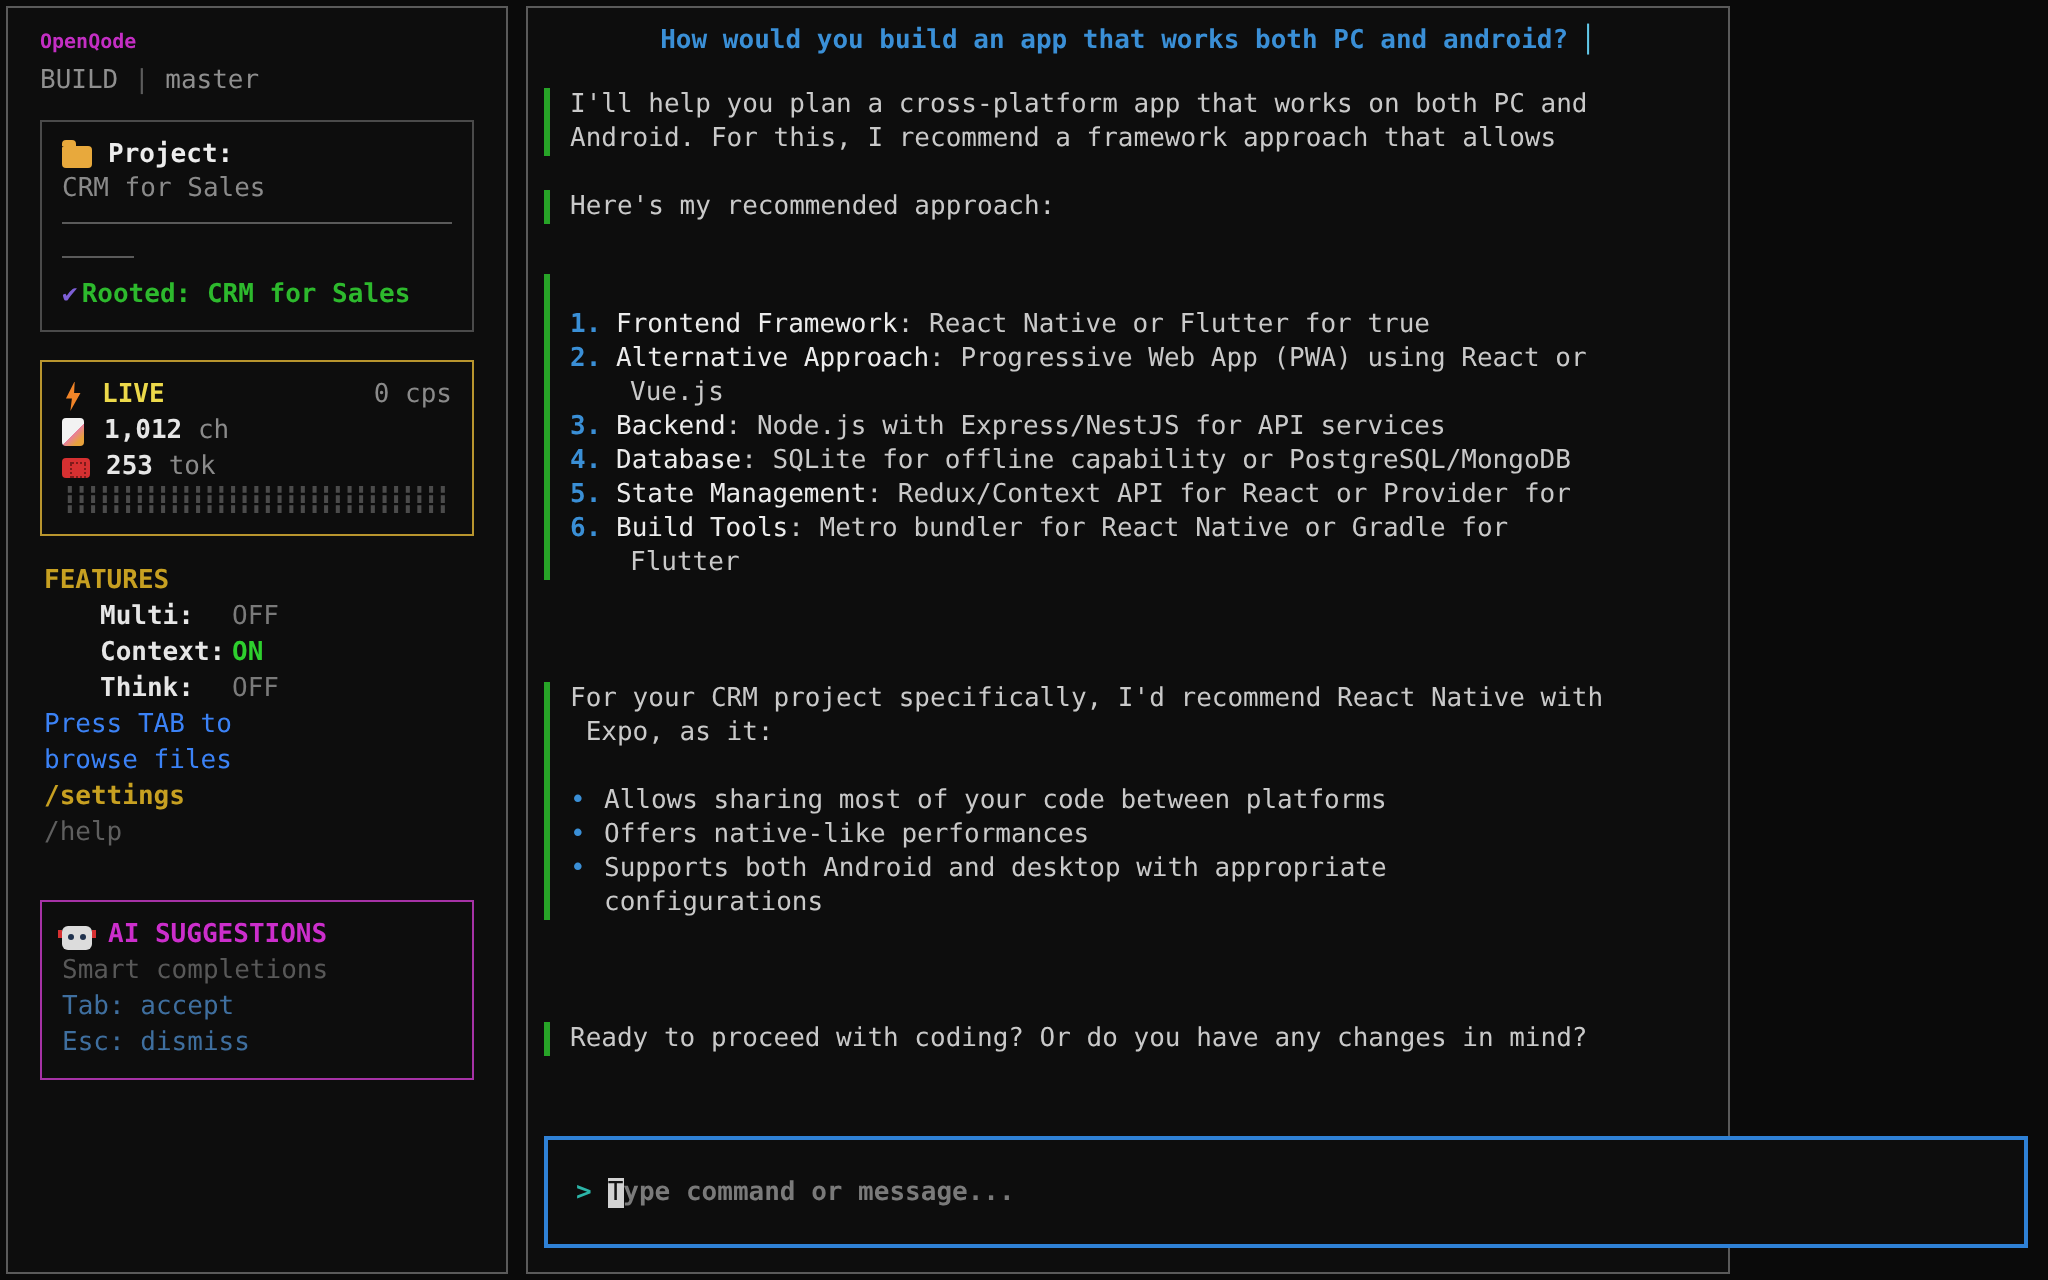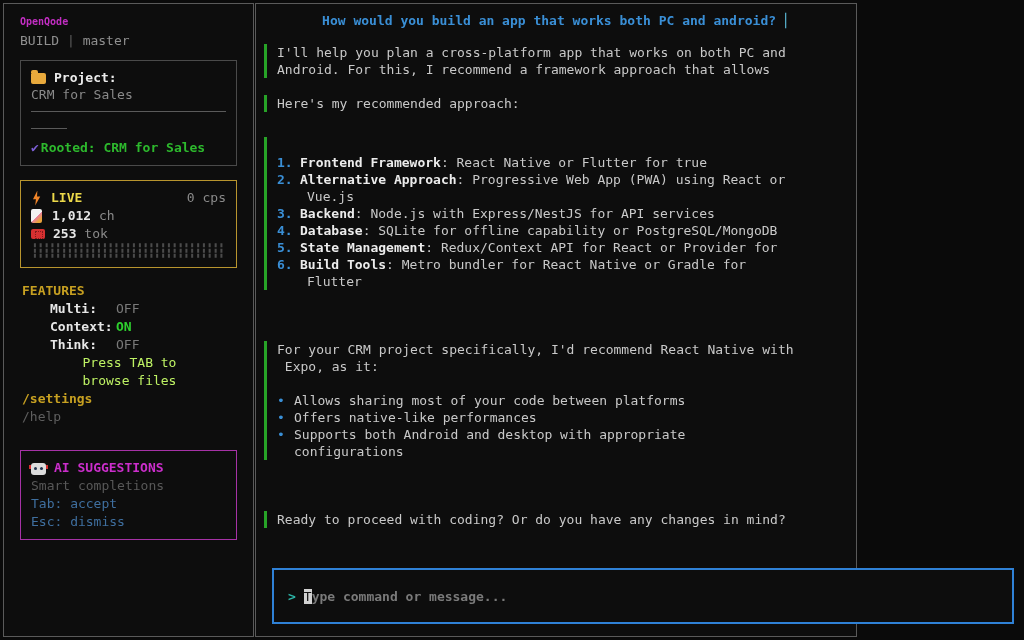--- a/index.html
+++ b/index.html
@@ -5,21 +5,21 @@
   * { margin:0; padding:0; box-sizing:border-box; }
   html,body { width:1024px; height:640px; background:#0a0a0a; overflow:hidden; }
   body { font-family:"DejaVu Sans Mono","Liberation Mono",monospace; font-size:13px; color:#c9c9c9; }
 
   
   .sidebar {
     position:absolute; left:3px; top:3px; width:251px; height:634px;
     border:1px solid #5a5a5a; background:#0d0d0d; padding:8px 16px;
   }
   .main {
-    position:absolute; left:255px; top:3px; width:602px; height:634px;
+    position:absolute; left:263px; top:3px; width:602px; height:634px;
     border:1px solid #5a5a5a; background:#0d0d0d; padding:8px 8px 0 8px;
   }
 
   
   .app-name { color:#c32ec3; font-weight:bold; font-size:10px; line-height:19px; }
   .app-sub { color:#8f8f8f; line-height:19px; margin-bottom:10px; }
   .app-sub .sep { color:#5c5c5c; }
 
   .box { border:1px solid #4a4a4a; padding:8px 10px; margin-bottom:14px; }
   .project-box { margin-top:2px; }
@@ -37,21 +37,21 @@
   .val { color:#e6e6e6; font-weight:bold; }
   .unit { color:#8a8a8a; }
   .wave { color:#4b4b4b; letter-spacing:-2px; line-height:16px; overflow:hidden; white-space:nowrap; }
 
   .features { margin:6px 0 0 2px; }
   .features-title { color:#c7a021; font-weight:bold; line-height:18px; }
   .feat-line { line-height:18px;padding-left:28px; }
   .feat-label { display:inline-block; width:66px; color:#e6e6e6; font-weight:bold; }
   .feat-off { color:#7a7a7a; }
   .feat-on { color:#2ecf2e; font-weight:bold; }
-  .hint { color:#bef264; line-height:18px;text-align:center; }
+  .hint { color:#3b82f6; line-height:18px; }
   .cmd-settings { color:#c7a021; font-weight:bold; line-height:18px; }
   .cmd-help { color:#5f5f5f; line-height:18px; }
 
   .ai-box { border-color:#a632a6; margin-top:24px; }
   .ai-title { color:#cc2ecc; font-weight:bold; }
   .ai-sub { color:#585858; line-height:18px; }
   .ai-key { color:#3f6f9f; line-height:18px; }
 
   
   .icon { display:inline-block; flex:none; }
@@ -70,21 +70,21 @@
   .q-text { color:#3a8fd6; font-weight:bold; }
   .q-cursor { color:#62c8e8; margin-left:6px; }
 
   .block { border-left:3px solid #27a327; padding-left:10px; margin-bottom:17px; }
   .block .line { line-height:17px; white-space:pre; }
   .gap-s { height:8px; }
   .gap-m { height:17px; }
   .gap-l { height:34px; }
 
   .num { display:inline-block; width:23px; color:#3a8fd6; font-weight:bold; }
-  .li-label { color:#ececec; font-weight:bold; }
+  .li-label { color:#ececec; font-weight:normal; }
   .li-wrap { padding-left:30px; }
   .bullet { display:inline-block; width:17px; color:#3a8fd6; }
   .bu-wrap { padding-left:17px; }
 
   .input-box {
     position:absolute; left:272px; top:568px; width:742px; height:56px;
     border:2px solid #2f81d6; background:#0d0d0d; display:flex; align-items:center; padding-left:14px;
   }
   .prompt { color:#2cb5a8; font-weight:bold; margin-right:8px; }
   .cursor-block { background:#d2d2d2; color:#141414; }

